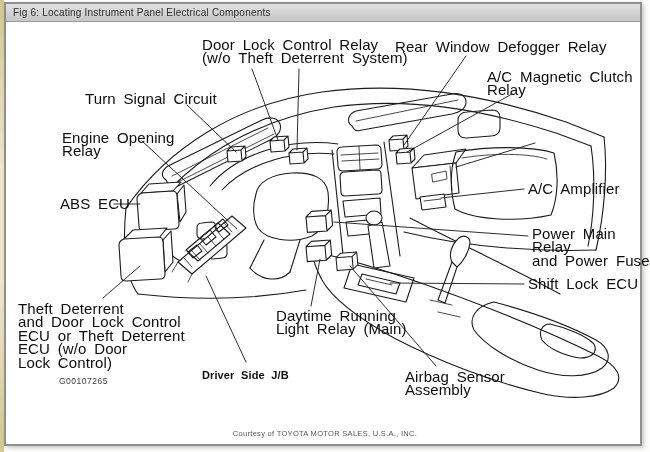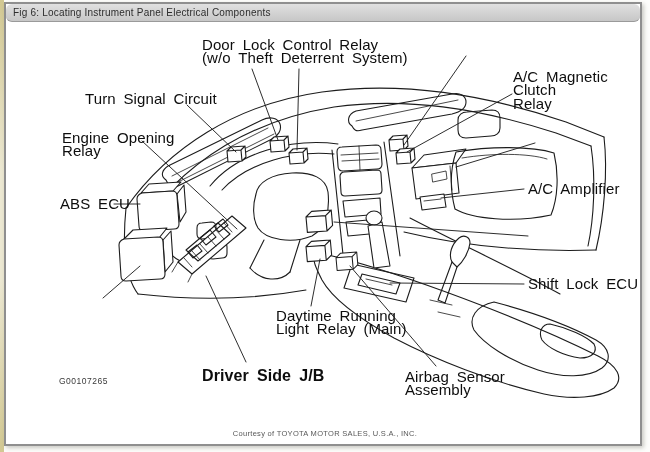--- a/index.html
+++ b/index.html
@@ -5,24 +5,24 @@
   html,body { margin:0; padding:0; background:#ffffff; }
   body { font-family:"Liberation Sans", sans-serif; }
   .stage { position:relative; width:650px; height:452px; background:#fdfdfb; overflow:hidden; }
   .page-strip-left { position:absolute; left:0; top:0; width:4px; height:452px;
     background:linear-gradient(180deg,#d2c892 0%,#ece8d2 38%,#ece8d2 62%,#d2c892 100%); }
   .panel { position:absolute; left:4px; top:2px; width:634px; height:440px;
     background:#ffffff; border:2px solid #8f8f8f;
     box-shadow:2px 2px 4px rgba(110,110,95,.35); }
   .titlebar { height:17px; background:linear-gradient(#e0e0e0,#c7c7c7);
     border-bottom:1px solid #9a9a9a; color:#2d2d2d; font-size:10px;
-    line-height:17px; padding:0 7px; letter-spacing:.2px;border-radius:6px; }
+    line-height:17px; padding:0 7px; letter-spacing:.2px; }
   .lbl { position:absolute; color:#0d0d0d; font-size:15px; line-height:13.4px;
     white-space:pre-line; word-spacing:3.5px; letter-spacing:.1px; }
-  .lbl.bold { font-weight:bold; font-size:16px; }
+  .lbl.bold { font-weight:bold; font-size:11px; }
   .figid { position:absolute; left:19px; top:376px; font-size:8.5px; color:#3a3a3a; letter-spacing:.5px;margin-left:40px; }
   .credit { position:absolute; left:0; top:429px; width:650px; text-align:center;
     font-size:7.5px; color:#585858; letter-spacing:.3px; }
   svg.art { position:absolute; left:0; top:0; }
   svg .ln { fill:none; stroke:#1c1c1c; stroke-width:1.1; stroke-linecap:round; stroke-linejoin:round; }
   svg .thin { fill:none; stroke:#1c1c1c; stroke-width:.8; stroke-linecap:round; }
   svg .leader { fill:none; stroke:#222; stroke-width:.95; stroke-linecap:round; }
   svg .box { fill:#ffffff; stroke:#1c1c1c; stroke-width:1.1; stroke-linejoin:round; }
 </style>
 </head>
@@ -170,28 +170,36 @@
       <path class="leader" d="M524,284 L390,283"></path>
       <path class="leader" d="M103,298 L140,266"></path>
       <path class="leader" d="M246,362 L206,276"></path>
       <path class="leader" d="M311,306 L320,259"></path>
       <path class="leader" d="M436,366 L350,266"></path>
     </g>
   </svg>
 
   <div class="lbl" style="left:202px;top:38px">Door Lock Control Relay
 (w/o Theft Deterrent System)</div>
-  <div class="lbl" style="left:513px;top:70px">A/C Magnetic Clutch
+  <div class="lbl" style="left:395px;top:40px">Rear Window Defogger Relay</div>
+  <div class="lbl" style="left:487px;top:70px">A/C Magnetic Clutch
 Relay</div>
   <div class="lbl" style="left:85px;top:92px">Turn Signal Circuit</div>
   <div class="lbl" style="left:62px;top:131px">Engine Opening
 Relay</div>
   <div class="lbl" style="left:60px;top:197px">ABS ECU</div>
   <div class="lbl" style="left:528px;top:182px">A/C Amplifier</div>
+  <div class="lbl" style="left:532px;top:227px">Power Main Relay
+and Power Fuse</div>
   <div class="lbl" style="left:528px;top:277px">Shift Lock ECU</div>
+  <div class="lbl" style="left:18px;top:302px">Theft Deterrent
+and Door Lock Control
+ECU or Theft Deterrent
+ECU (w/o Door
+Lock Control)</div>
   <div class="lbl bold" style="left:202px;top:369px">Driver Side J/B</div>
   <div class="lbl" style="left:405px;top:370px">Airbag Sensor
 Assembly</div>
   <div class="lbl" style="left:276px;top:309px">Daytime Running
 Light Relay (Main)</div>
 
   <div class="figid">G00107265</div>
   <div class="credit">Courtesy of TOYOTA MOTOR SALES, U.S.A., INC.</div>
 </div>
 

